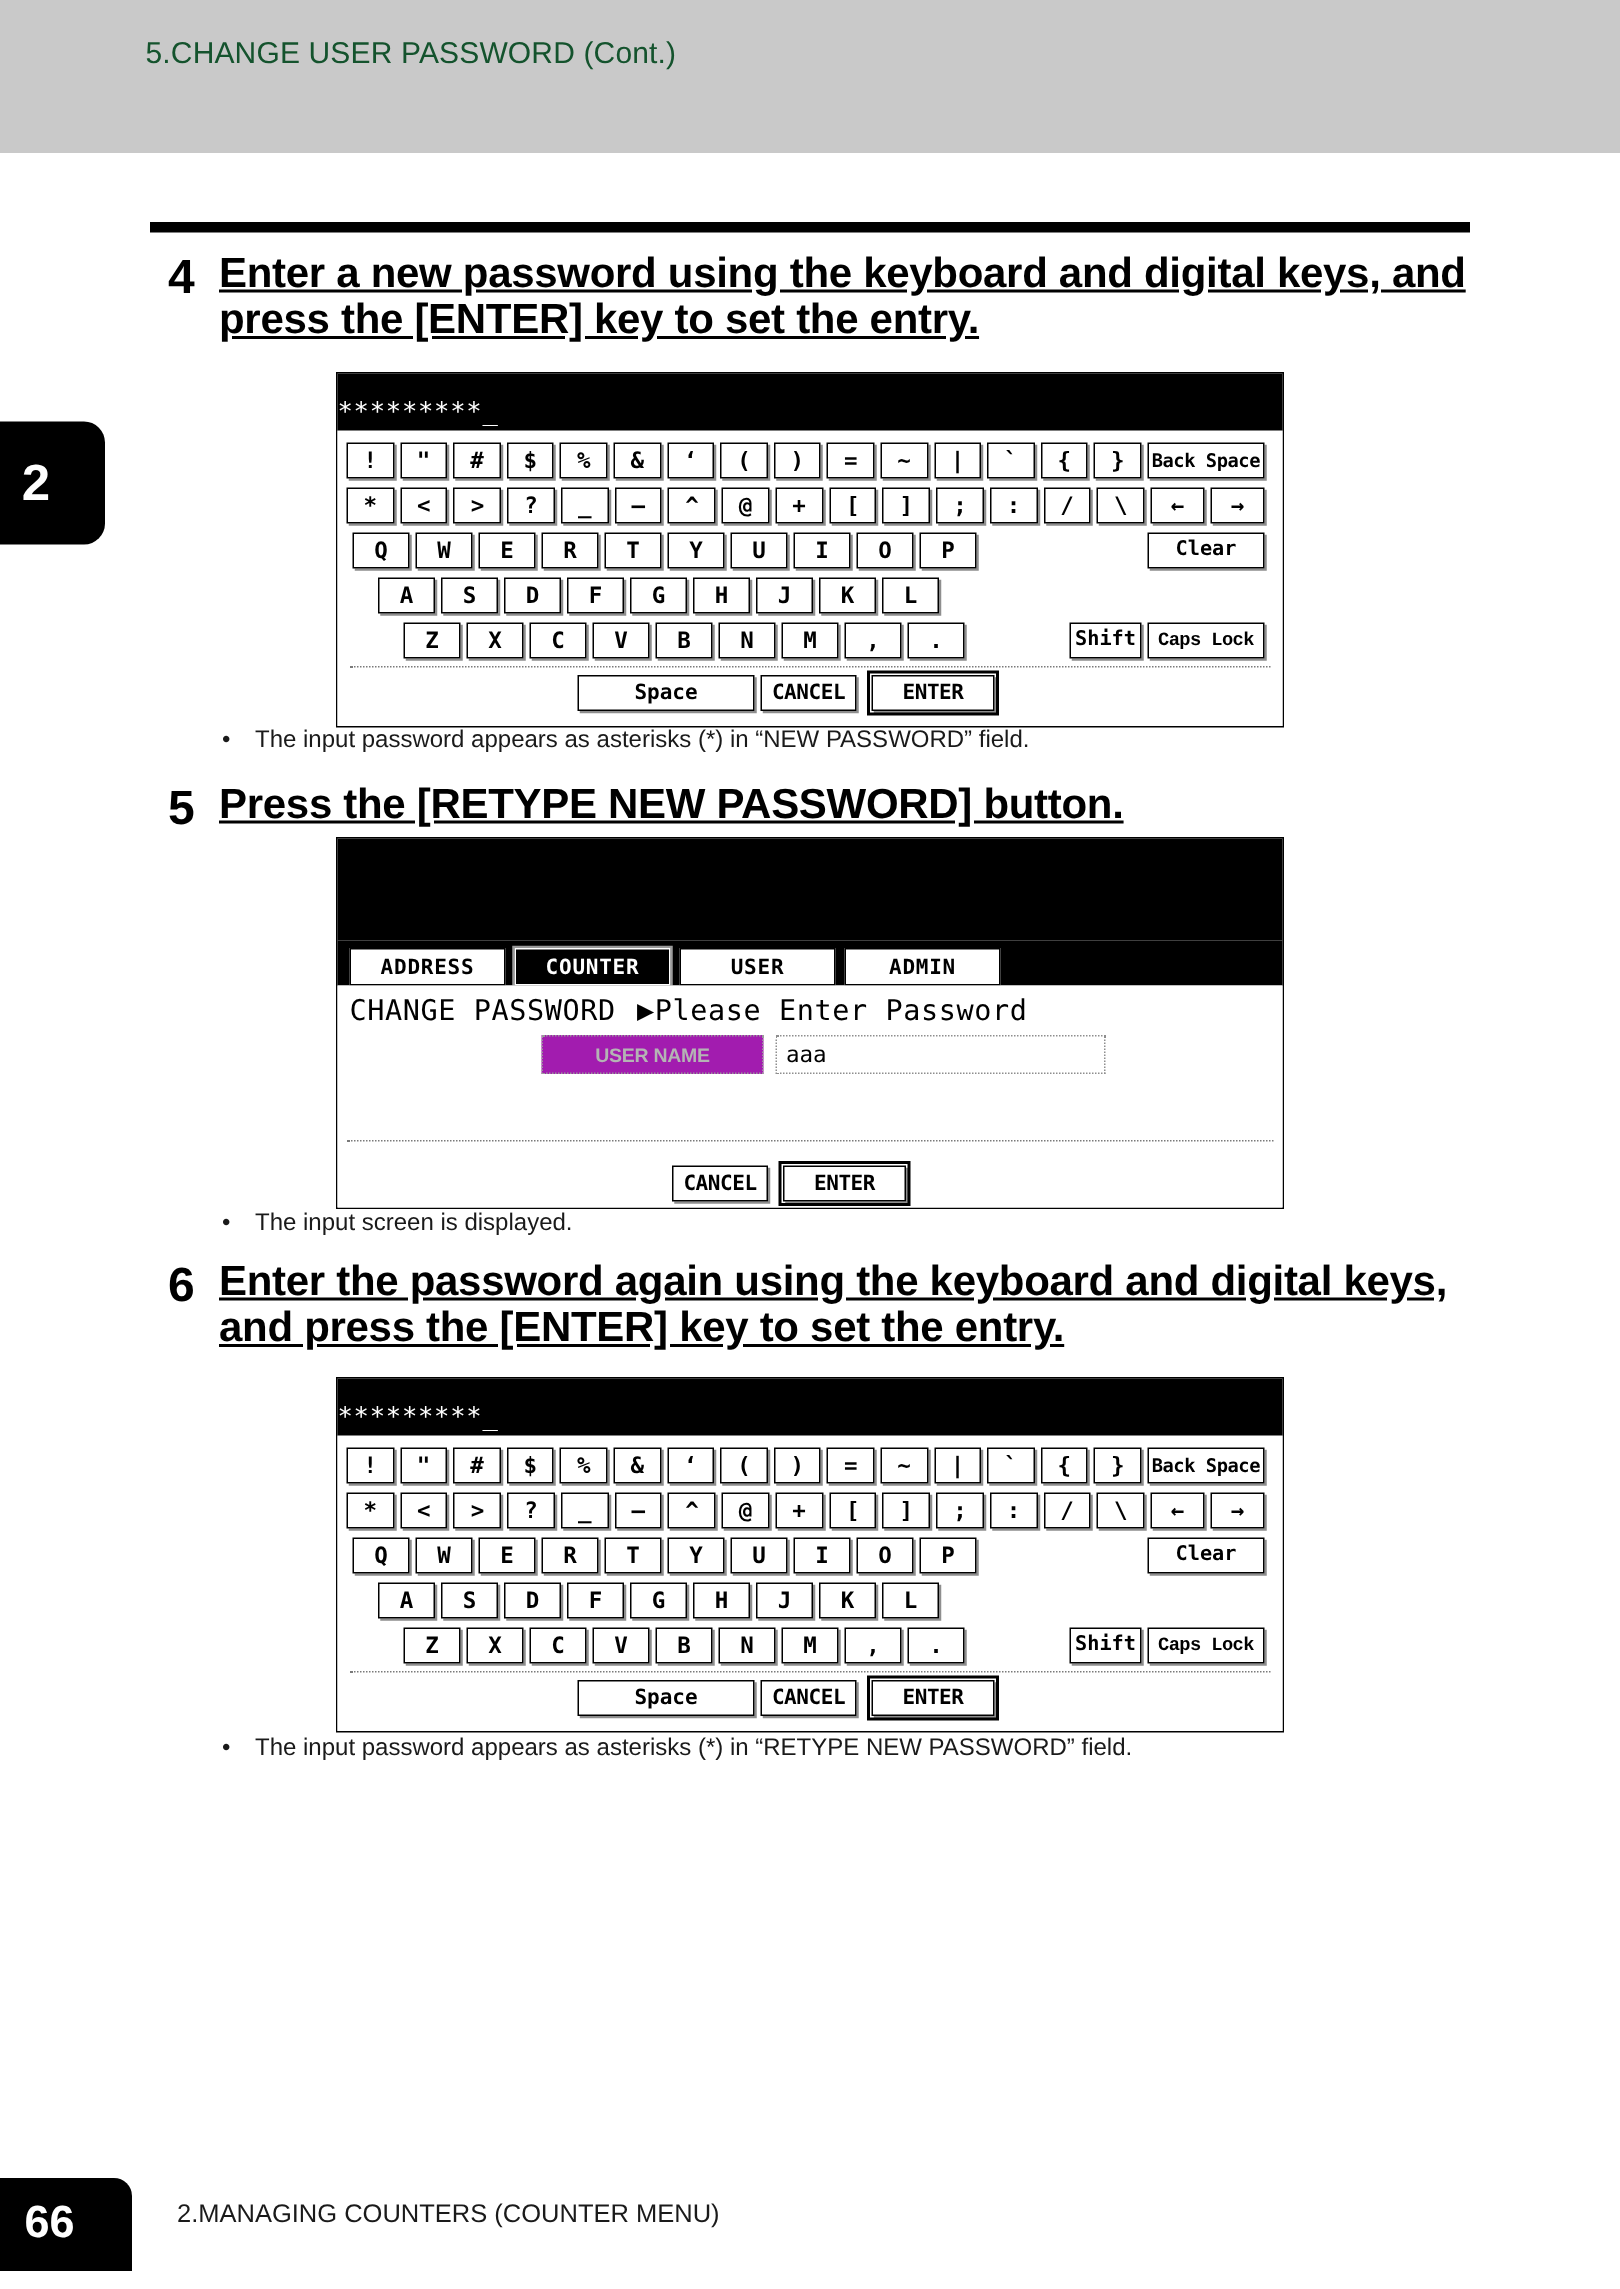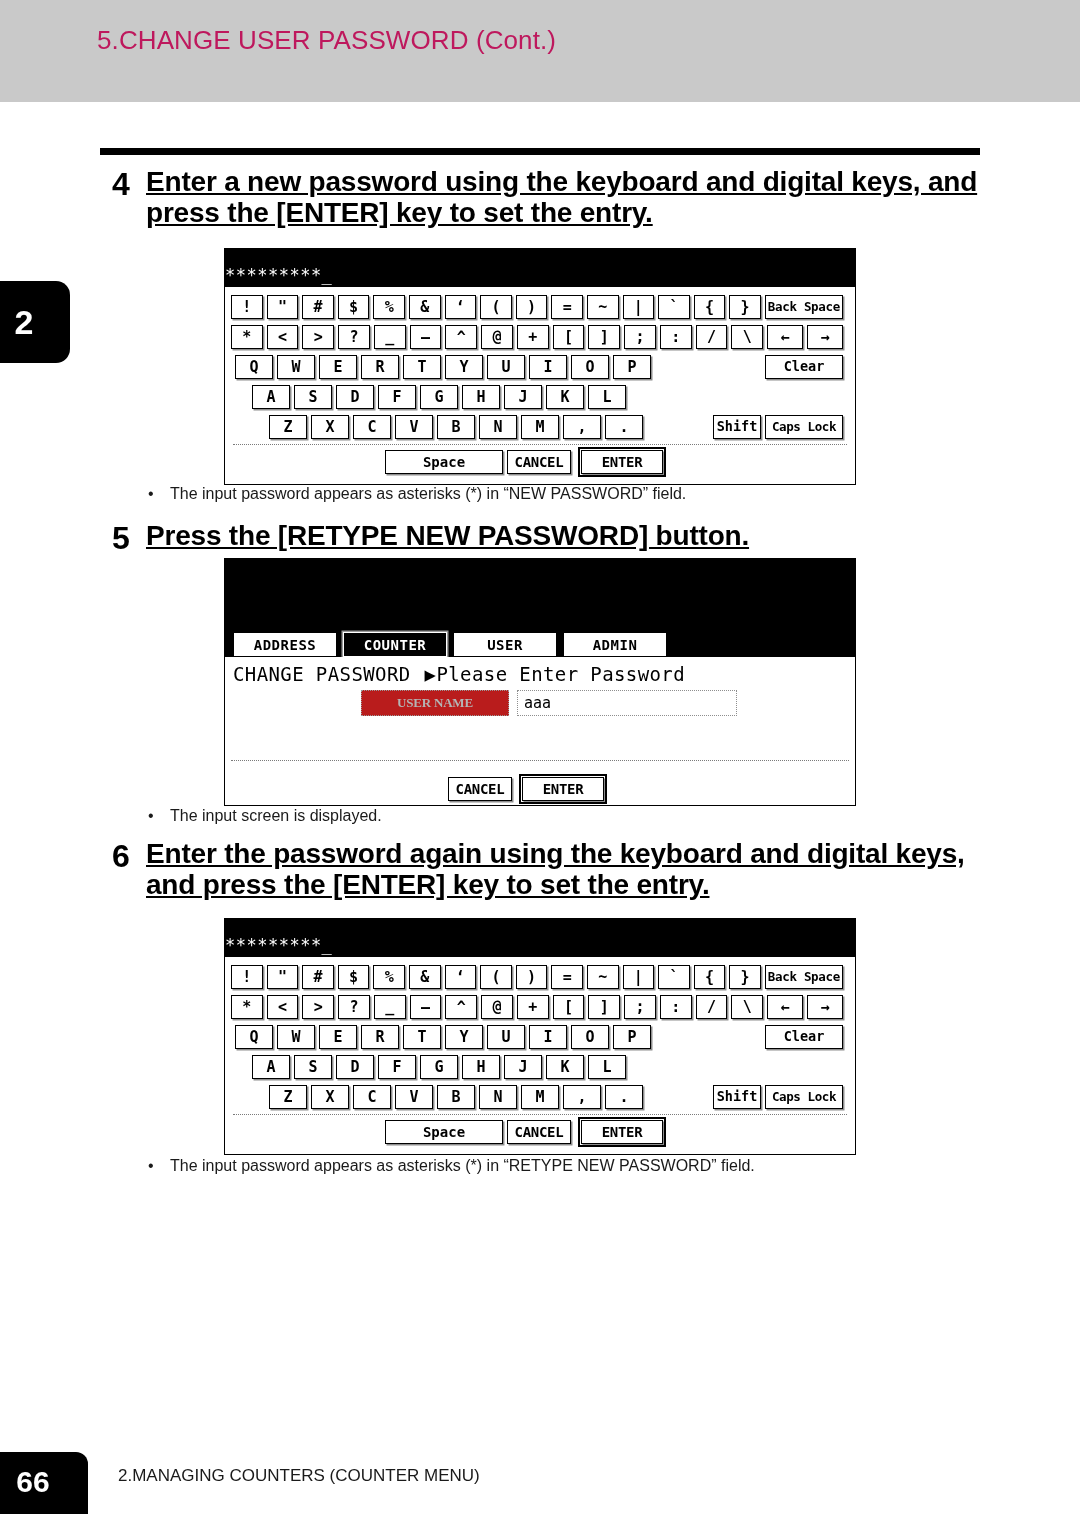--- a/index.html
+++ b/index.html
@@ -19,23 +19,23 @@
   
   #header-bar {
     position: absolute;
     left: 0; top: 0;
     width: 1080px; height: 102px;
     background: #c9c9c9;
   }
   #header-title {
     position: absolute;
     left: 97px; top: 25px;
-    font-size: 26px;
+    font-size: 20px;
     letter-spacing: 0.1px;
-    color: #be185d;
+    color: #14532d;
     font-family: "Liberation Sans", sans-serif;
   }
 
   
   #chapter-tab {
     position: absolute;
     left: -18px; top: 281px;
     width: 88px; height: 82px;
     background: #000000;
     border-radius: 0 14px 14px 0;
@@ -149,21 +149,21 @@
     font-size: 15px;
     font-weight: bold;
     color: #000;
     box-shadow: 1.5px 1.5px 0 0 #8e8e8e;
     box-sizing: border-box;
     line-height: 1;
   }
   .key.wide-bs { width: 78px; font-size: 12.5px; letter-spacing: -0.3px; }
   .key.wide-clear { width: 78px; font-size: 13.5px; }
   .key.shift { width: 48px; font-size: 13.5px; }
-  .key.caps { width: 78px; font-size: 12.5px; letter-spacing: -0.4px; }
+  .key.caps { width: 78px; font-size: 12.5px; letter-spacing: -0.4px; font-family: Liberation Mono, monospace; }
   .key.arrow { width: 36px; font-size: 15px; }
   .key.space { width: 118px; font-size: 14px; }
   .key.cancel { width: 64px; font-size: 14px; letter-spacing: -0.3px;}
   .key.enter {
     width: 82px; font-size: 14px; letter-spacing: -0.3px;
     border: 1.5px solid #000;
     outline: 2.5px solid #000;
     outline-offset: 1.5px;
     margin-left: 6px;
   }
@@ -235,25 +235,25 @@
   .field-row {
     display: flex;
     align-items: center;
     margin-top: 5px;
     margin-left: 128px;
   }
   .field-label {
     width: 148px;
     height: 26px;
     border: 1.5px solid #000;
-    background: #b91c1c;
+    background: #a21caf;
     display: flex;
     align-items: center;
     justify-content: center;
-    font-family: Liberation Serif, serif;
+    font-family: Liberation Sans, sans-serif;
     font-size: 13px;
     font-weight: bold;
     box-shadow: 1.5px 1.5px 0 0 #8e8e8e;
     box-sizing: border-box;
     letter-spacing: -0.2px;
   }
   .field-label.dim {
     border: 1.5px dotted #9b9b9b;
     color: #b4b4b4;
     box-shadow: none;

